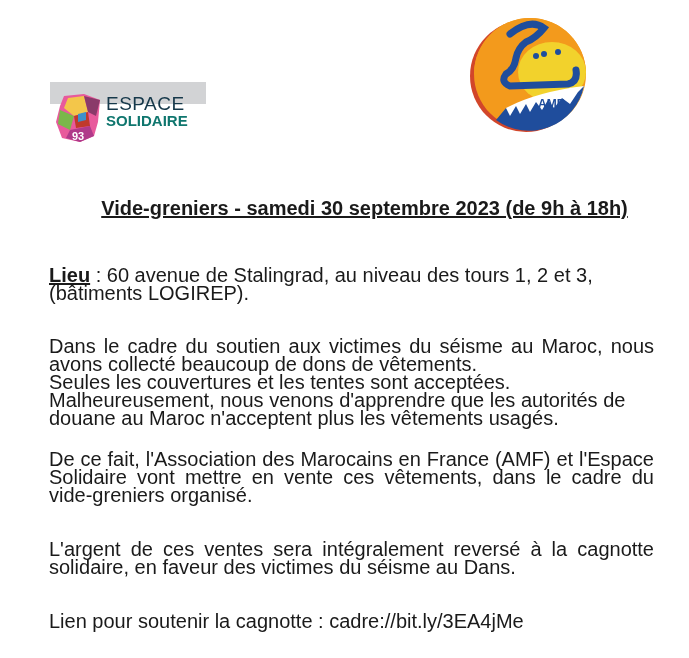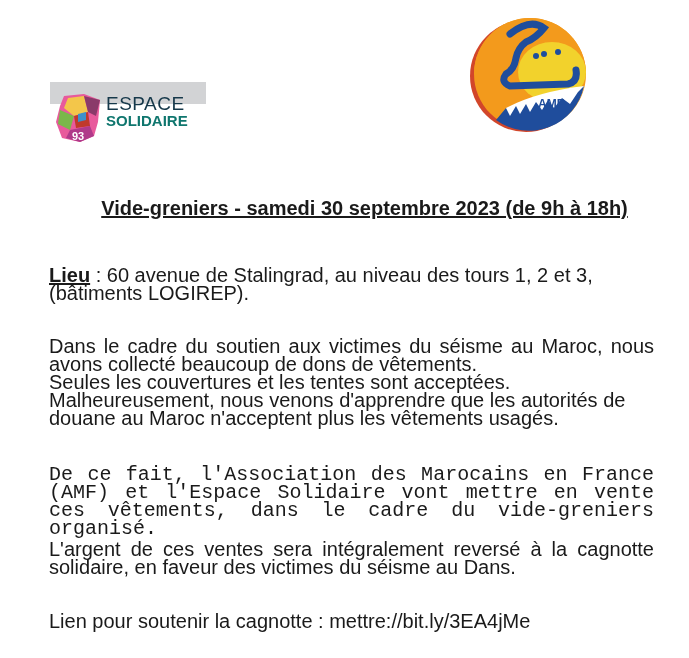--- a/index.html
+++ b/index.html
@@ -55,19 +55,19 @@
 <div class="abs p" style="top:266px;">
   <span class="lieu-label">Lieu</span><span> : 60 avenue de Stalingrad, au niveau des tours 1, 2 et 3, (bâtiments LOGIREP).</span>
 </div>
 
 <div class="abs p justify" style="top:337px;">
   <div>Dans le cadre du soutien aux victimes du séisme au Maroc, nous avons collecté beaucoup de dons de vêtements.</div>
   <div>Seules les couvertures et les tentes sont acceptées.</div>
   <div style="text-align:left">Malheureusement, nous venons d'apprendre que les autorités de douane au Maroc n'acceptent plus les vêtements usagés.</div>
 </div>
 
-<div class="abs p justify" style="top:466px;font-family:Liberation Mono, monospace;">De ce fait, l'Association des Marocains en France (AMF) et l'Espace Solidaire vont mettre en vente ces vêtements, dans le cadre du vide-greniers organisé.</div>
+<div class="abs p justify" style="top:450px;">De ce fait, l'Association des Marocains en France (AMF) et l'Espace Solidaire vont mettre en vente ces vêtements, dans le cadre du vide-greniers organisé.</div>
 
 <div class="abs p justify" style="top:540px;">L'argent de ces ventes sera intégralement reversé à la cagnotte solidaire, en faveur des victimes du séisme au Dans.</div>
 
 <div class="abs p" style="top:612px;">
-  <span>Lien pour soutenir la cagnotte : </span><span>mettre://bit.ly/3EA4jMe</span>
+  <span>Lien pour soutenir la cagnotte : </span><span>cadre://bit.ly/3EA4jMe</span>
 </div>
 
 </body></html>

